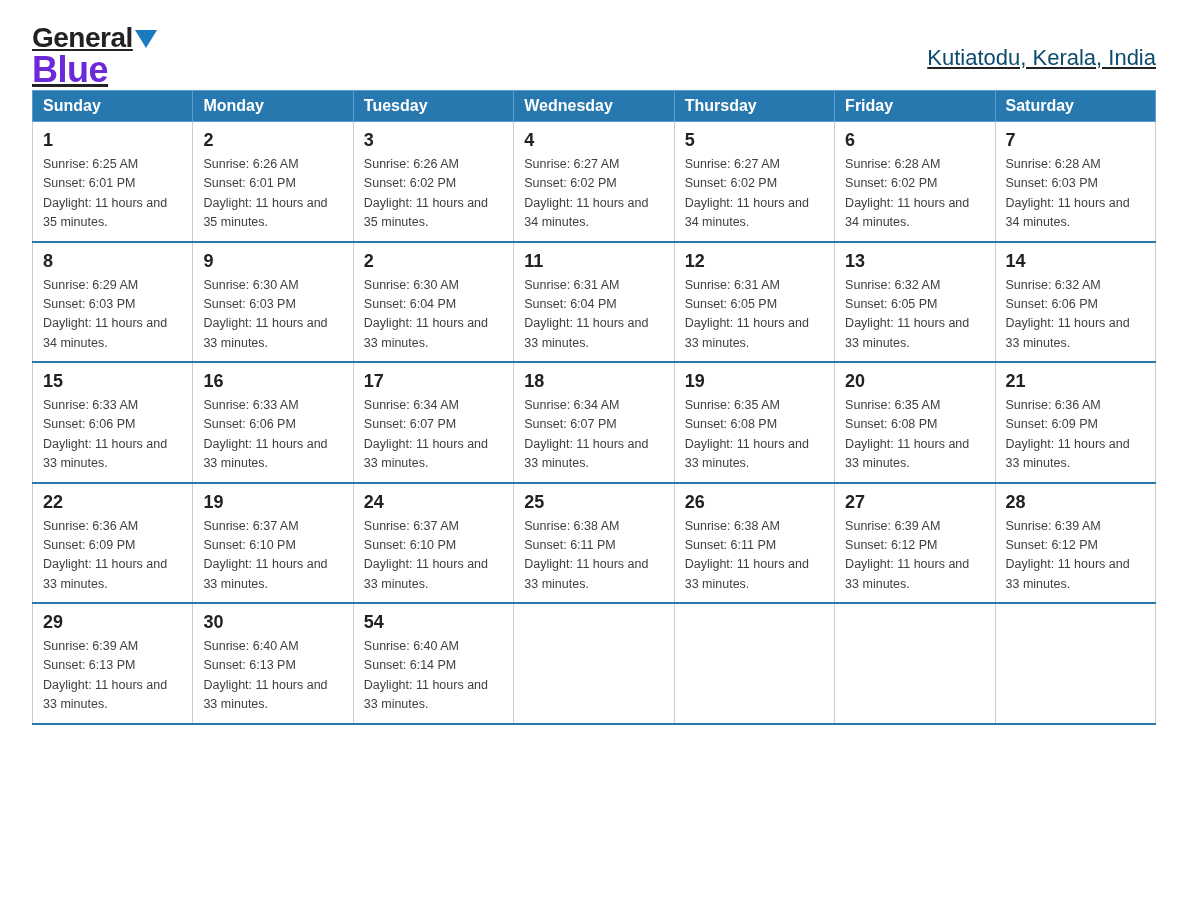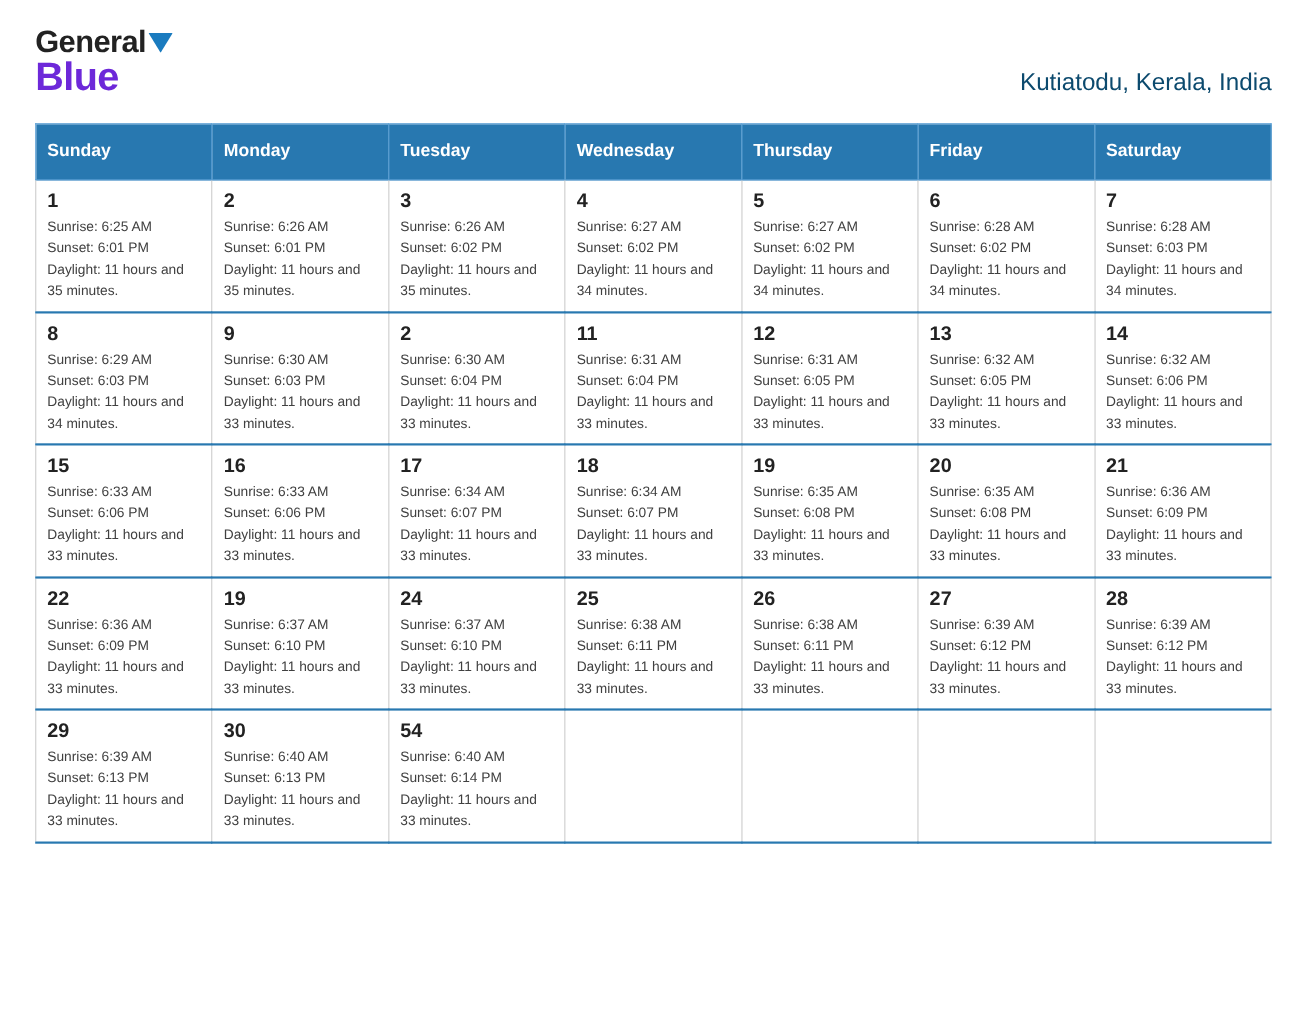--- a/index.html
+++ b/index.html
@@ -6,23 +6,24 @@
     body {
       font-family: Arial, sans-serif;
       background: #fff;
       color: #222;
       padding: 24px 32px;
       width: 1188px;
       min-height: 918px;
     }
     .header-row {
       display: flex;
-      align-items: flex-end;
+      align-items: center;
       justify-content: space-between;
-      margin-bottom: 24px;
+      margin-bottom: 2px;
+      text-decoration: underline;
     }
     .logo {
       display: flex;
       flex-direction: column;
       align-items: flex-start;
     }
     .logo-text-general {
       font-size: 28px;
       font-weight: bold;
       color: #222;
@@ -57,21 +58,21 @@
     table {
       width: 100%;
       border-collapse: collapse;
       table-layout: fixed;
     }
     thead tr th {
       background-color: #2878b0;
       color: #fff;
       font-size: 16px;
       font-weight: bold;
-      padding: 16px 10px;
+      padding: 6px 10px;
       text-align: left;
       border: 1px solid #5a9fd4;
     }
     tbody tr td {
       vertical-align: top;
       padding: 8px 10px;
       border: 1px solid #ccc;
       font-size: 13px;
       color: #222;
       min-height: 100px;

